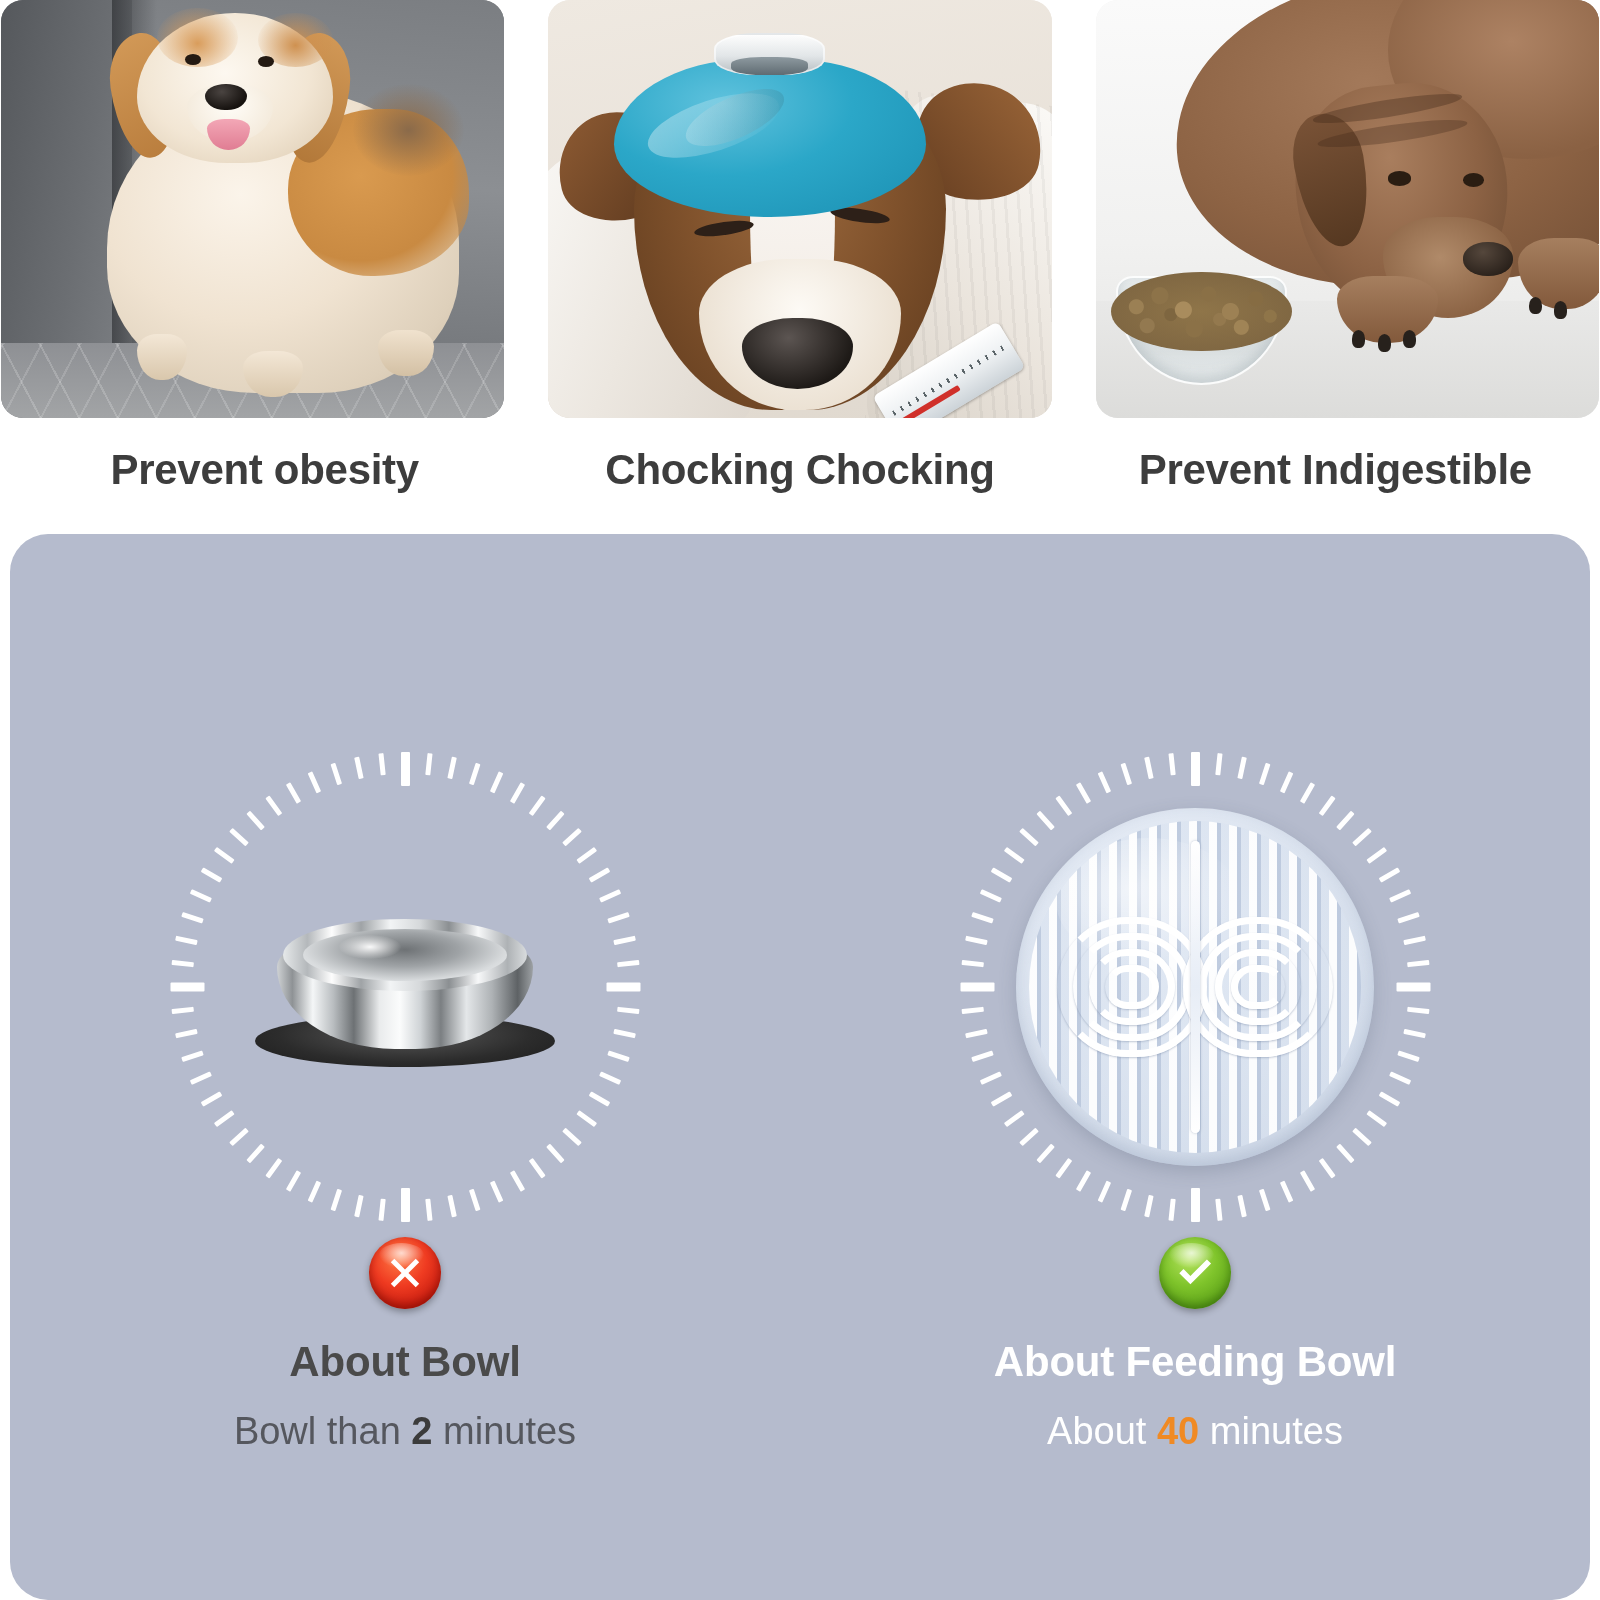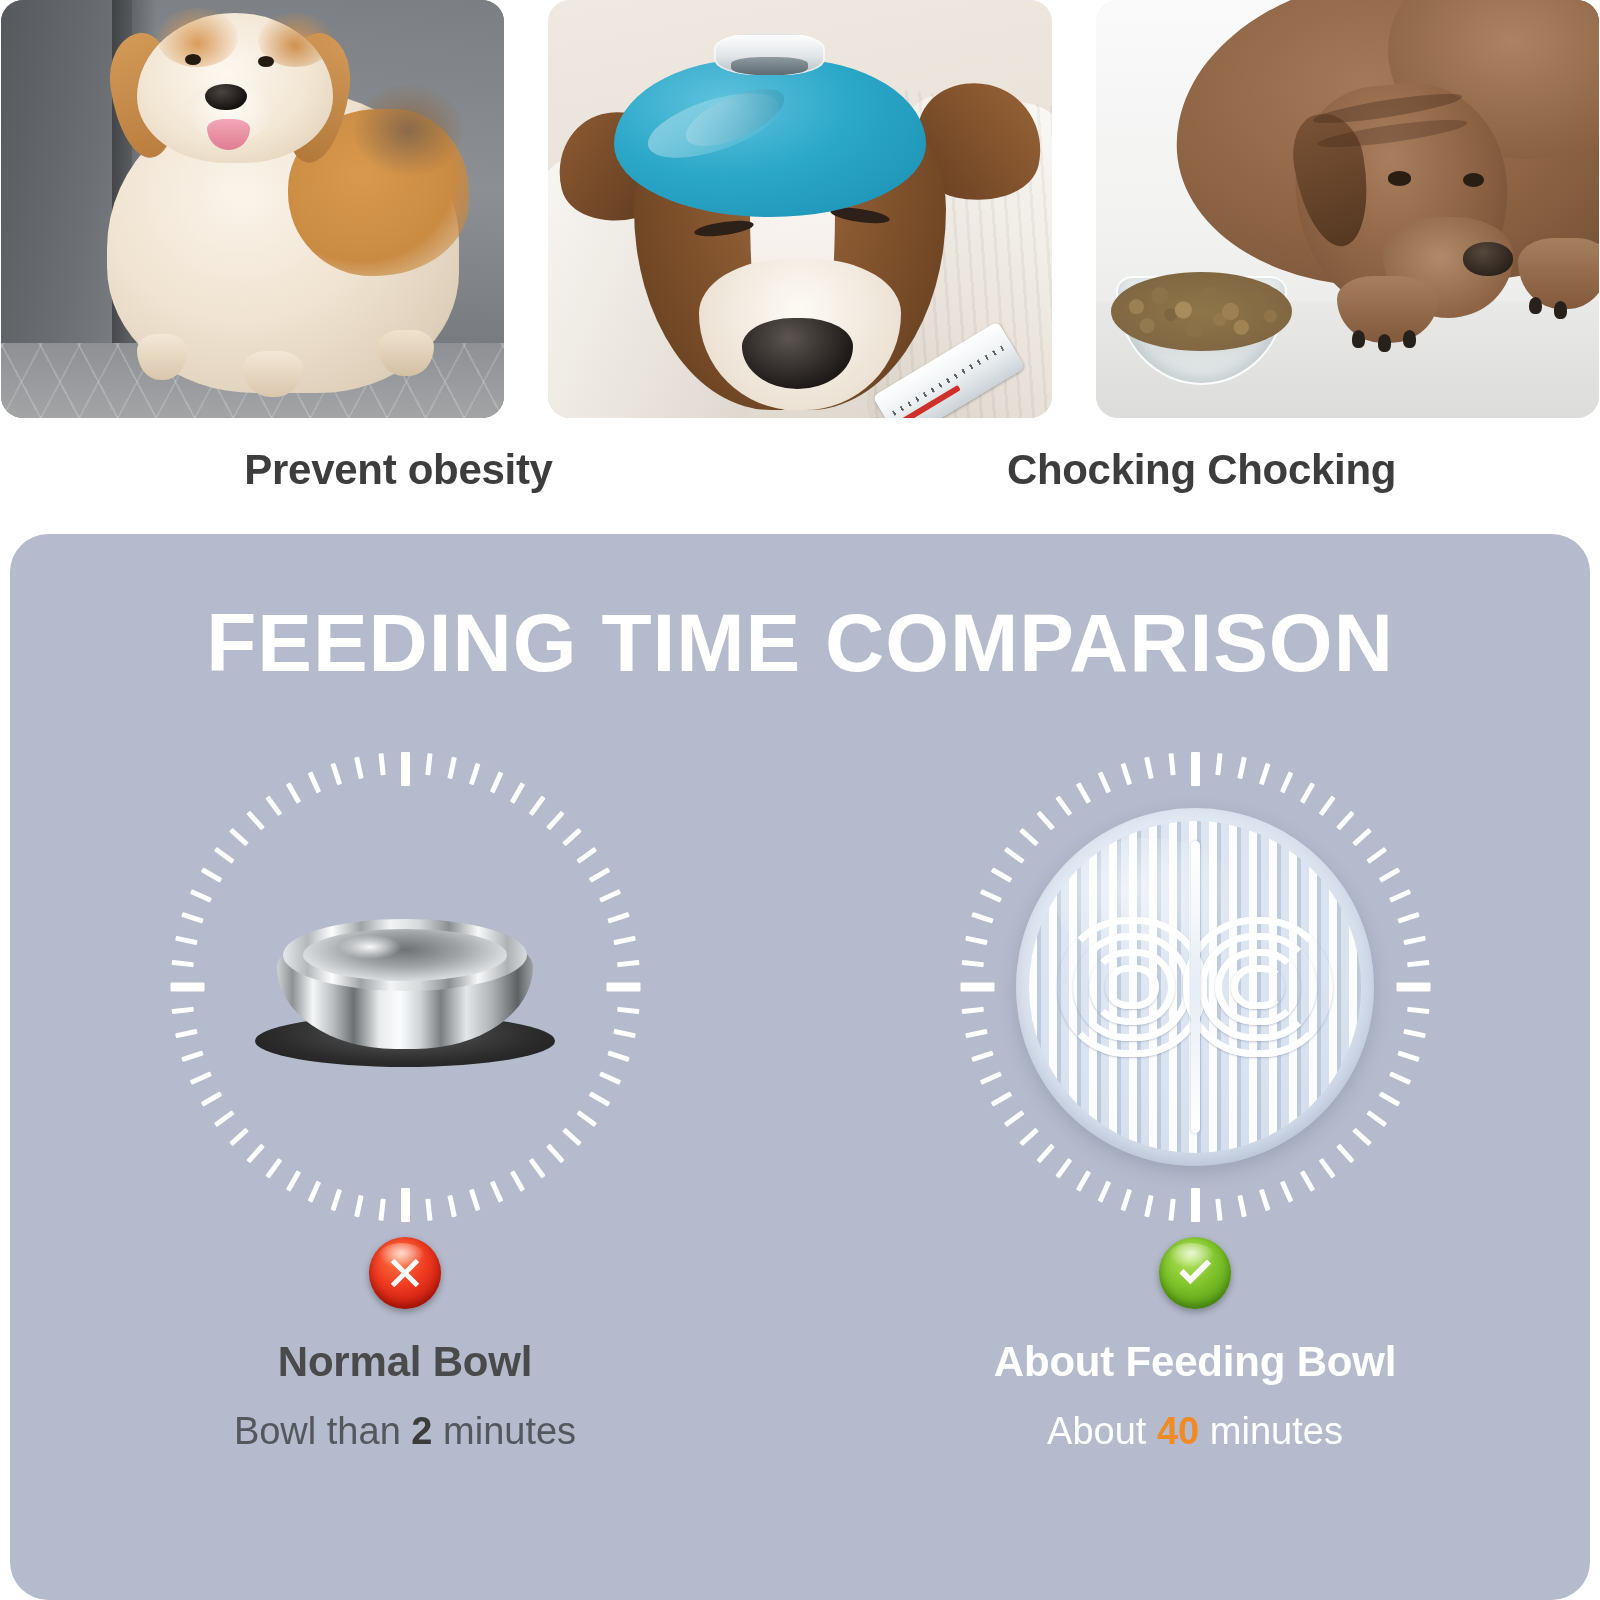--- a/index.html
+++ b/index.html
@@ -404,25 +404,25 @@
     <div class="claw" style="left:91%;top:72%"></div>
     <div class="bowl"></div>
     <div class="kibble"></div>
   </div>
 
 </div>
 
 <div class="caption-row">
   <div class="caption">Prevent obesity</div>
   <div class="caption">Chocking Chocking</div>
+  <div class="caption">Prevent Indigestible</div>
 </div>
 
 <div class="panel">
 
-  <div class="panel-title">FEEDING TIME COMPARISON</div>
 
   <div class="compare-row">
 
     <div class="compare-col">
       <div class="dial">
         <div class="ticks">
             <div class="tick major" style="transform: rotate(0deg);"></div>
             <div class="tick" style="transform: rotate(6deg);"></div>
             <div class="tick" style="transform: rotate(12deg);"></div>
             <div class="tick" style="transform: rotate(18deg);"></div>
@@ -495,21 +495,21 @@
       <div class="badge-wrap">
         <div class="badge bad">
           <div class="mark">
             <svg viewBox="0 0 24 24" aria-hidden="true">
               <path d="M6.4 4.6 L12 10.2 L17.6 4.6 L19.4 6.4 L13.8 12 L19.4 17.6 L17.6 19.4 L12 13.8 L6.4 19.4 L4.6 17.6 L10.2 12 L4.6 6.4 Z" fill="#ffffff"></path>
             </svg>
           </div>
         </div>
       </div>
 
-      <div class="label-main dark">Normal Bowl</div>
+      <div class="label-main dark">About Bowl</div>
 
       <div class="label-sub dark">
         <span>Bowl than </span><b class="dark-num">2</b><span> minutes</span>
       </div>
     </div>
 
     <div class="compare-col">
       <div class="dial">
         <div class="ticks">
             <div class="tick major" style="transform: rotate(0deg);"></div>

